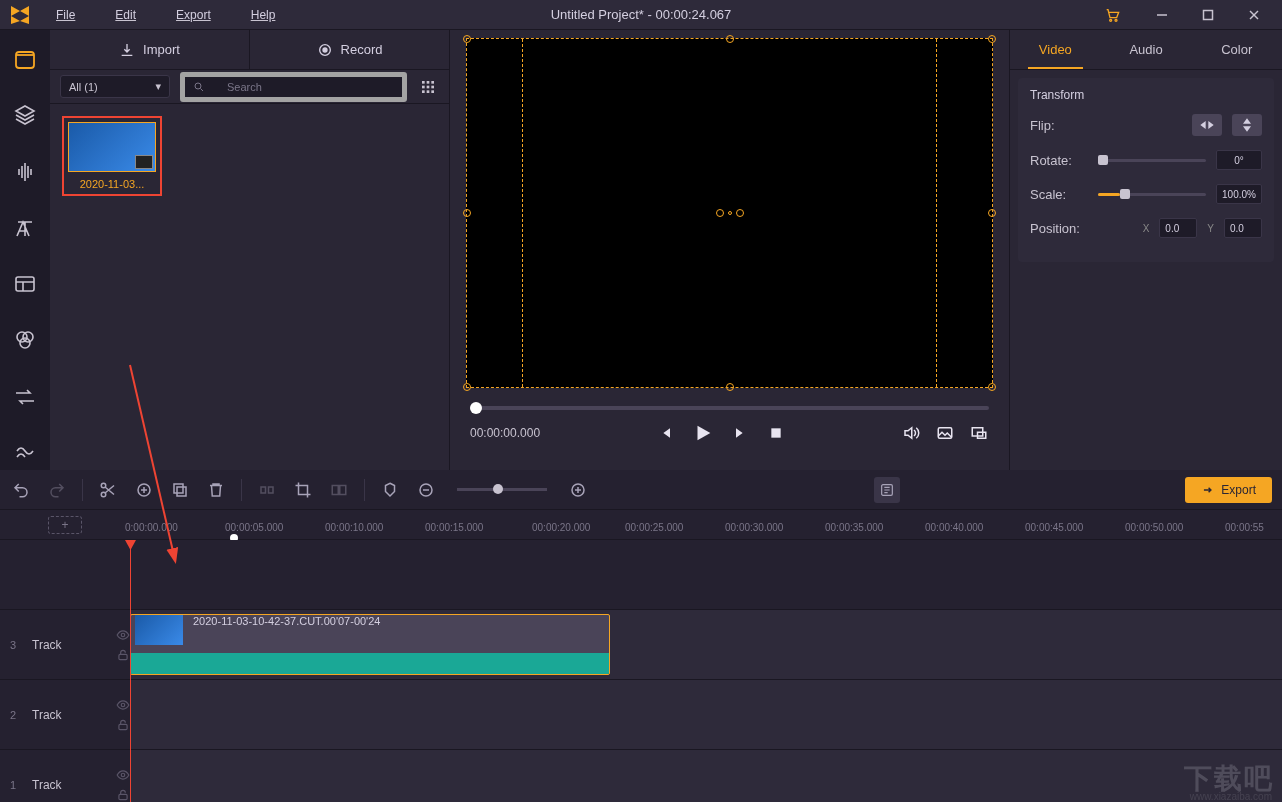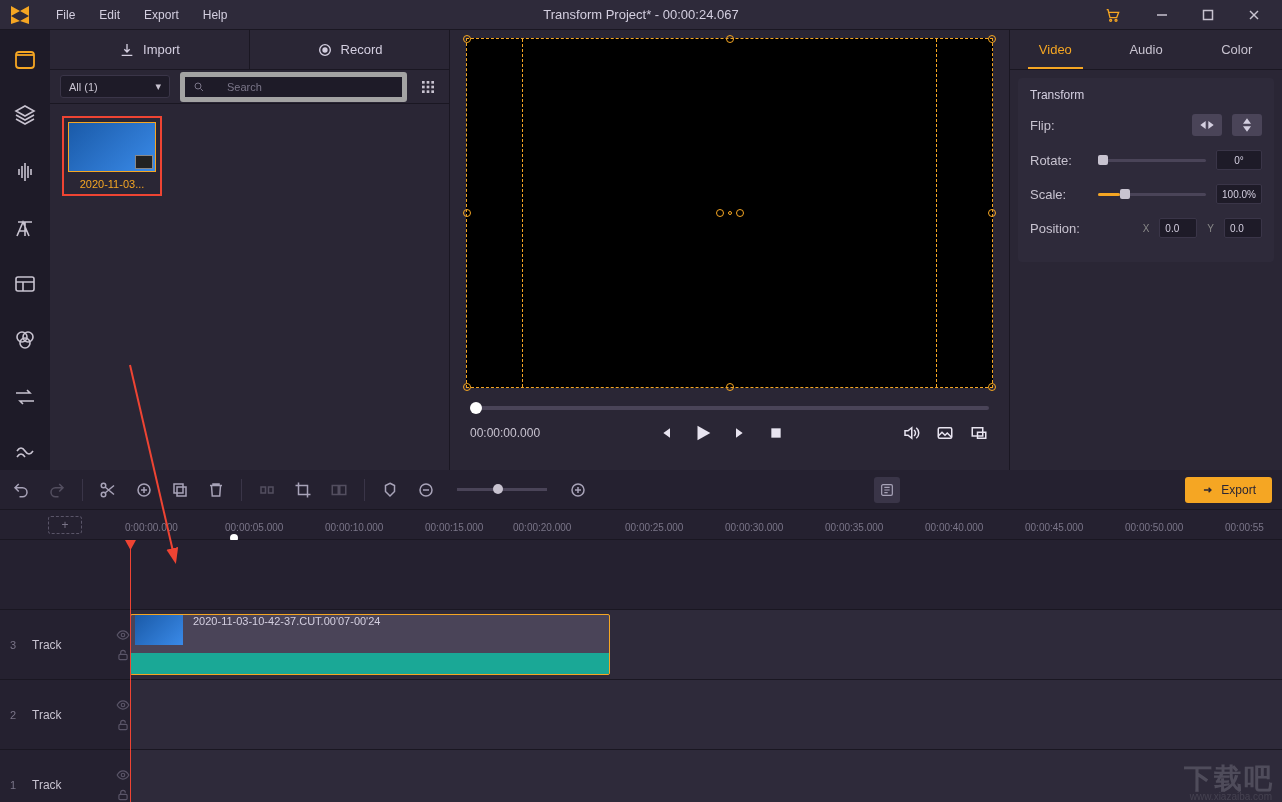--- a/index.html
+++ b/index.html
@@ -1,21 +1,21 @@
 <!DOCTYPE html>
 <html><head>
 <meta charset="utf-8">
 <style>
 * { margin: 0; padding: 0; box-sizing: border-box; font-family: -apple-system, 'Segoe UI', Arial, sans-serif; user-select: none; }
 body { width: 1282px; height: 802px; background: #2a2635; color: #c8c3d0; font-size: 12px; overflow: hidden; position: relative; }
 
 
 .titlebar { height: 30px; background: #2e2a3a; display: flex; align-items: center; padding: 0 8px; border-bottom: 1px solid #1a1722; }
 .logo { width: 24px; height: 24px; margin-right: 14px; color: #f5a623; }
-.menubar { display: flex; gap: 4px; }
+.menubar { display: flex; gap: 20px; text-decoration: underline; }
 .menu-item { padding: 4px 10px; font-size: 12px; color: #d4cfe0; cursor: pointer; }
 .title-center { position: absolute; left: 50%; transform: translateX(-50%); color: #d4cfe0; font-size: 13px; }
 .title-right { margin-left: auto; display: flex; align-items: center; gap: 6px; }
 .cart-icon { width: 16px; height: 16px; color: #f5a623; margin-right: 16px; }
 .win-btn { width: 40px; height: 30px; display: flex; align-items: center; justify-content: center; color: #c8c3d0; }
 
 
 .upper { display: flex; height: 440px; }
 .left-rail { width: 50px; background: #1e1b28; display: flex; flex-direction: column; align-items: center; padding-top: 12px; gap: 22px; }
 .rail-btn { width: 36px; height: 36px; display: flex; align-items: center; justify-content: center; color: #c8c3d0; border-radius: 4px; cursor: pointer; }
@@ -123,21 +123,21 @@
     <svg viewBox="0 0 24 24" fill="currentColor">
         <path d="M3 3 L12 8 L3 13 Z M12 8 L21 3 L21 13 Z M3 13 L12 18 L3 21 Z M12 18 L21 13 L21 21 Z"></path>
       </svg>
   </div>
   <div class="menubar">
     <div class="menu-item">File</div>
     <div class="menu-item">Edit</div>
     <div class="menu-item">Export</div>
     <div class="menu-item">Help</div>
   </div>
-  <div class="title-center">Transform Project* - 00:00:24.067</div>
+  <div class="title-center">Untitled Project* - 00:00:24.067</div>
   <div class="title-right">
     <div class="cart-icon">
       <svg viewBox="0 0 24 24" fill="none" stroke="currentColor" stroke-width="2">
           <path d="M4 4h2l3 12h10l3-8H7"></path>
           <circle cx="10" cy="20" r="1.5"></circle>
           <circle cx="18" cy="20" r="1.5"></circle>
         </svg>
     </div>
     <div class="win-btn">
         <svg width="12" height="12" viewBox="0 0 12 12">
@@ -471,21 +471,21 @@
   <div class="ruler-row">
     <div class="ruler-head">
         <div class="add-track">+</div>
       </div>
     <div class="ruler-body" id="ruler-body">
       <div class="scrub-marker" style="left:100px"></div>
     <span class="ruler-mark" style="left: 0px;">0:00:00.000</span>
         <span class="ruler-mark" style="left: 100px;">00:00:05.000</span>
         <span class="ruler-mark" style="left: 200px;">00:00:10.000</span>
         <span class="ruler-mark" style="left: 300px;">00:00:15.000</span>
-        <span class="ruler-mark" style="left: 388px;">00:00:20.000</span>
+        <span class="ruler-mark" style="left: 407px;">00:00:20.000</span>
         <span class="ruler-mark" style="left: 500px;">00:00:25.000</span>
         <span class="ruler-mark" style="left: 600px;">00:00:30.000</span>
         <span class="ruler-mark" style="left: 700px;">00:00:35.000</span>
         <span class="ruler-mark" style="left: 800px;">00:00:40.000</span>
         <span class="ruler-mark" style="left: 900px;">00:00:45.000</span>
         <span class="ruler-mark" style="left: 1000px;">00:00:50.000</span>
         <span class="ruler-mark" style="left: 1100px;">00:00:55</span>
       </div>
   </div>
 

